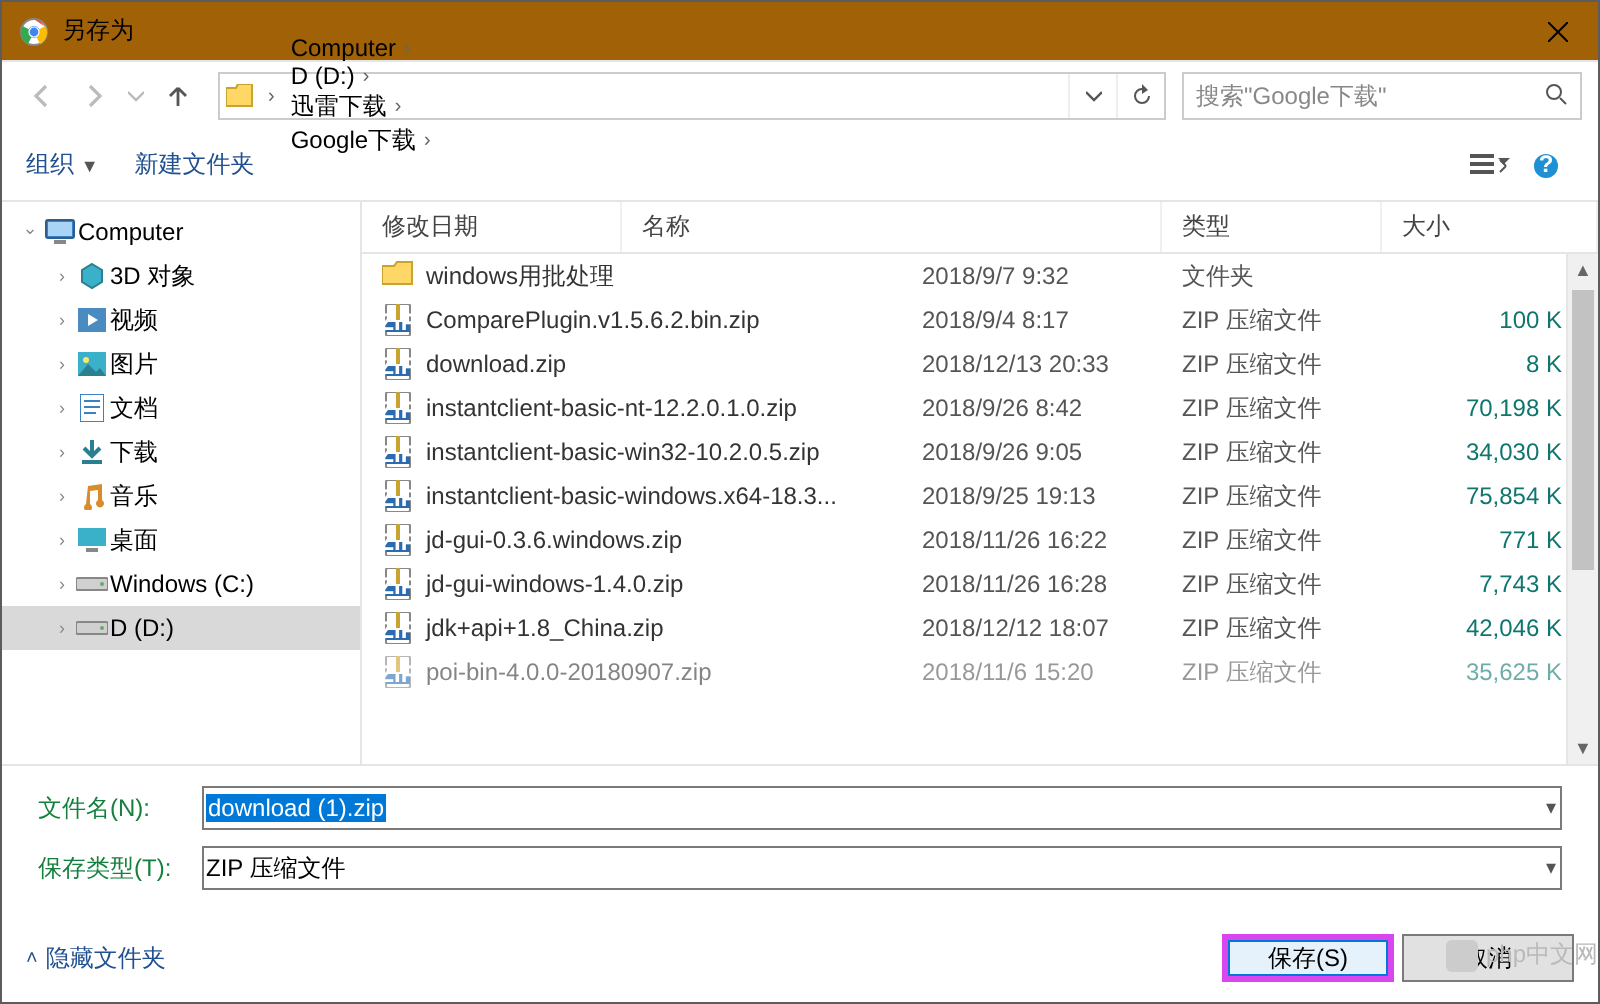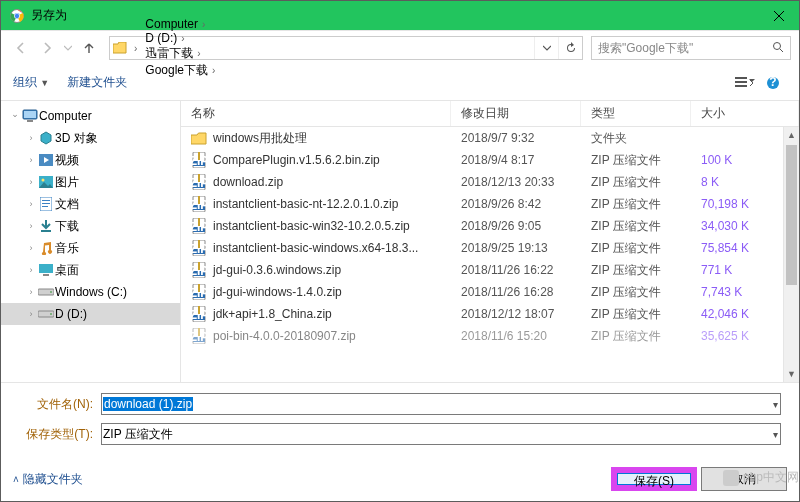--- a/index.html
+++ b/index.html
@@ -1,18 +1,18 @@
 <!DOCTYPE html>
 <html><head>
 <meta charset="utf-8">
 <style>
 * { box-sizing: border-box; margin: 0; padding: 0; font-family: "Microsoft YaHei", "Segoe UI", Tahoma, sans-serif; font-size: 12px; }
 body { background: #fff; width: 800px; height: 502px; border: 1px solid #5c5c5c; display: flex; flex-direction: column; overflow: hidden; }
 
-.titlebar { height: 30px; display: flex; align-items: center; padding: 0 0 0 8px; background: #22c55e; border-bottom: 1px solid #e5e5e5; }
+.titlebar { height: 30px; display: flex; align-items: center; padding: 0 0 0 8px; background: #a16207; border-bottom: 1px solid #e5e5e5; }
 .titlebar .appicon { width: 16px; height: 16px; margin-right: 6px; display:flex;align-items:center;justify-content:center; }
 .titlebar .title { flex: 1; color: #000; }
 .titlebar .close { width: 40px; height: 30px; display: flex; align-items: center; justify-content: center; cursor: pointer; }
 
 .navbar { height: 34px; display: flex; align-items: center; padding: 0 8px; gap: 2px; }
 .navbtn { width: 24px; height: 24px; display: flex; align-items: center; justify-content: center; color: #999; }
 .navbtn.enabled { color: #5aa7dd; }
 .addressbar { flex: 1; height: 24px; border: 1px solid #ccc; display: flex; align-items: center; margin: 0 6px; background: #fff; }
 .addressbar .foldericon { width: 20px; display:flex;align-items:center;justify-content:center; }
 .crumb { padding: 0 4px; display: flex; align-items: center; gap: 4px; cursor: pointer; white-space: nowrap; }
@@ -43,41 +43,41 @@
 .col-date { width: 130px; }
 .col-type { width: 110px; }
 .col-size { flex: 1; text-align: left; padding-right: 18px !important; }
 
 .filelist { flex: 1; overflow: hidden; position: relative; }
 .file-row { display: flex; align-items: center; height: 22px; }
 .file-row .c { padding: 0 10px; white-space: nowrap; overflow: hidden; text-overflow: ellipsis; color:#333; }
 .file-row .c-name { width: 270px; display: flex; align-items: center; gap: 6px; }
 .file-row .c-date { width: 130px; color:#555; }
 .file-row .c-type { width: 110px; color:#555; }
-.file-row .c-size { flex: 1; padding-right: 18px; color:#8b5cf6; }
+.file-row .c-size { flex: 1; text-align: right; padding-right: 18px; color:#0f766e; }
 .file-row.cut { opacity: 0.6; }
-.ficon { width: 16px; height: 16px; display:inline-flex; align-items:center; justify-content:center; flex-shrink:0; }
+.ficon { width: 16px; height: 16px; display:inline-flex; justify-content:center; flex-shrink:0; }
 .scrollbar { position: absolute; right: 0; top: 0; bottom: 0; width: 16px; background: #f0f0f0; border-left:1px solid #e5e5e5; }
 .scrollbar .thumb { position: absolute; left: 2px; right: 2px; top: 18px; height: 140px; background: #c2c2c2; }
 .scrollbar .arr { position:absolute; left:0; right:0; height:16px; display:flex;align-items:center;justify-content:center; color:#666; font-size:9px; }
 .scrollbar .arr.up { top:0; }
 .scrollbar .arr.down { bottom:0; }
 
 .savepanel { border-top: 1px solid #e5e5e5; padding: 10px 18px 6px 18px; }
 .saverow { display: flex; align-items: center; margin-bottom: 8px; }
-.saverow label { width: 82px; text-align: right; padding-right: 8px; color:#a16207; }
+.saverow label { width: 82px; padding-right: 8px; color:#15803d; }
 .saverow .combo { flex: 1; height: 22px; border: 1px solid #7a7a7a; display: flex; align-items: center; padding: 0 1px; background:#fff; position: relative; }
 .saverow .combo .sel { background: #0078d7; color: #fff; padding: 0 1px; }
 .saverow .combo .dd { position:absolute; right:2px; color:#555; font-size:10px; }
 
 .footer { display: flex; align-items: center; padding: 8px 12px 10px 12px; }
 .footer .hide { display:flex; align-items:center; gap:4px; color:#205090; cursor:pointer; }
 .footer .spacer { flex: 1; }
 .footer button { width: 86px; height: 24px; border: 1px solid #7a7a7a; background: #e1e1e1; cursor: pointer; }
-.footer button.primary { border: 6px solid #d946ef; background:#e5f1fb; box-shadow: inset 0 0 0 1px #0078d7; }
+.footer button.primary { border: 3px solid #d946ef; background:#e5f1fb; box-shadow: inset 0 0 0 1px #0078d7; }
 .footer button + button { margin-left: 4px; }
 
 .watermark { position: fixed; right: 1px; bottom: 16px; font-size: 13px; color: #b9b9b9; pointer-events: none; display:flex; align-items:center; gap:4px; }
 .watermark .wlogo { width:16px;height:16px;background:#ccc;border-radius:3px;display:inline-block; }
 </style>
 </head>
 <body>
 
 <div class="titlebar">
   <span class="appicon">
@@ -291,22 +291,22 @@
           <svg width="16" height="10" viewBox="0 0 16 10">
             <rect x="0" y="2" width="16" height="6" rx="1" fill="#d0d0d0" stroke="#888"></rect>
             <circle cx="13" cy="5" r="1" fill="#6a6"></circle>
           </svg>
         </span>
         <span>D (D:)</span>
       </div>
     </div>
   <div class="main">
     <div class="colheaders">
+      <div class="col col-date">修改日期</div>
       <div class="col col-name">名称</div>
-      <div class="col col-date">修改日期</div>
       <div class="col col-type">类型</div>
       <div class="col col-size">大小</div>
     </div>
     <div class="filelist" id="filelist">
       <div class="file-row">
           <div class="c c-name">
             <span class="ficon">
               <svg width="16" height="13" viewBox="0 0 16 13">
                 <path d="M0 3 L6 3 L7.5 1 L15 1 L15 12 L0 12 Z" fill="#ffd767" stroke="#caa22f"></path>
               </svg>

